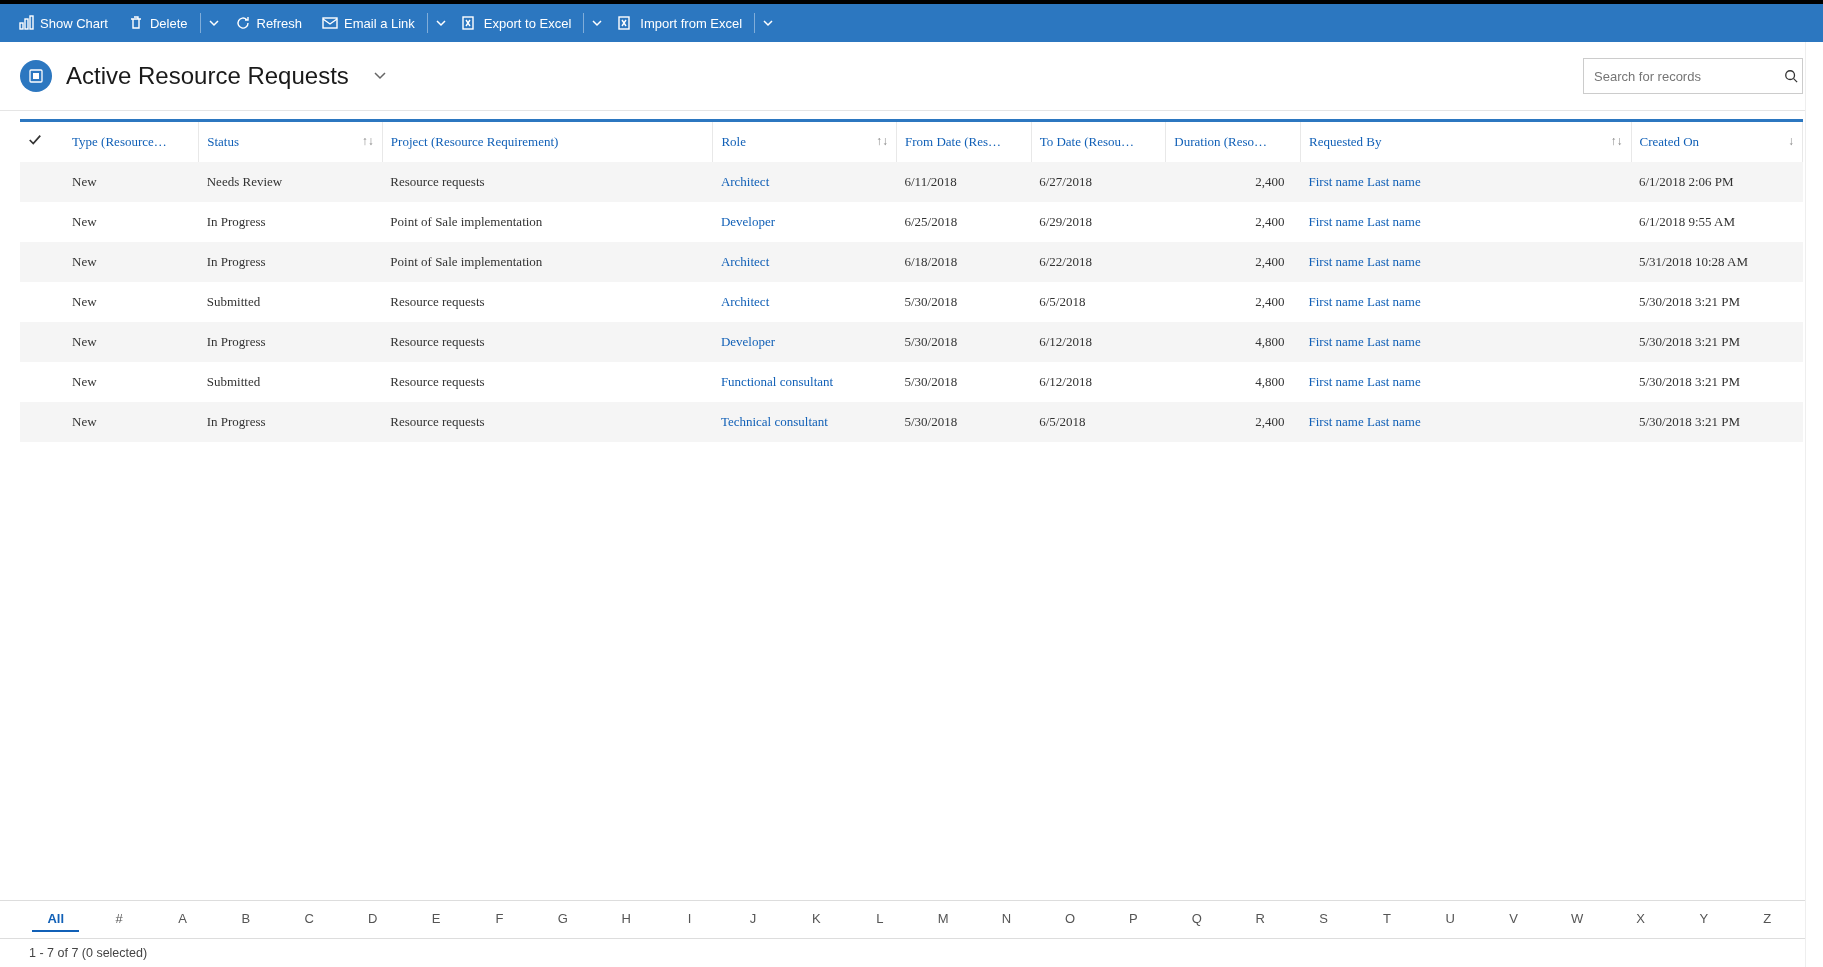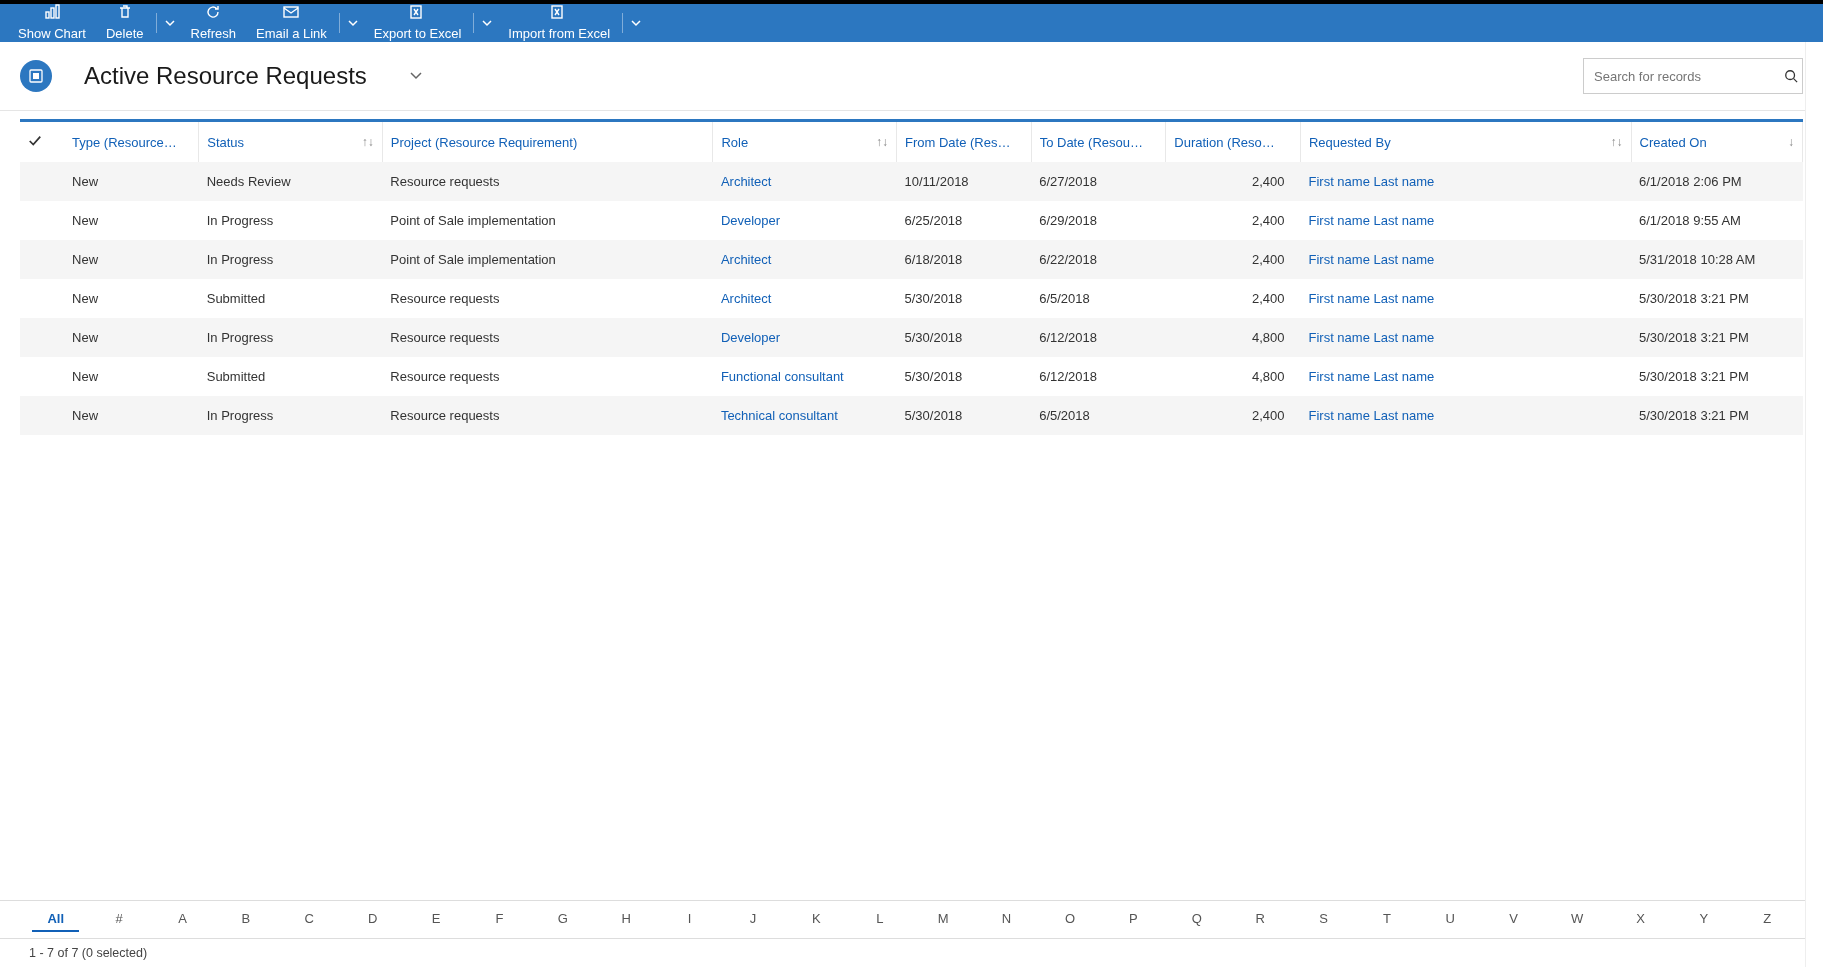--- a/index.html
+++ b/index.html
@@ -21,21 +21,20 @@
     gap: 0;
   }
   .cmd-btn {
     display: flex;
     align-items: center;
     gap: 6px;
     padding: 0 10px;
     height: 38px;
     cursor: pointer;
     font-size: 13px;
-    flex-direction: column;
   }
   .cmd-sep {
     width: 1px;
     height: 20px;
     background: rgba(255,255,255,0.4);
     margin: 0 2px;
   }
   .cmd-chevron {
     padding: 0 6px;
     height: 38px;
@@ -43,21 +42,21 @@
     align-items: center;
     cursor: pointer;
   }
   .cmd-icon { display:inline-flex; align-items:center; justify-content:center; width:16px; height:16px; }
   .cmd-icon svg { stroke:#fff; fill:none; stroke-width:1.4; }
 
   .page-header {
     display: flex;
     align-items: center;
     padding: 16px 20px;
-    gap: 32px;
+    gap: 14px;
     border-bottom: 1px solid #e5e5e5;
   }
   .entity-icon {
     width: 32px; height: 32px;
     border-radius: 50%;
     background: #2c77c0;
     display: flex; align-items:center; justify-content:center;
   }
   .entity-icon svg { fill:#fff; }
   .page-title {
@@ -78,21 +77,21 @@
     border:none; outline:none;
     flex:1; padding:0 10px;
     font-size:13px;
   }
   .search-btn {
     width:30px; height:28px;
     display:flex; align-items:center; justify-content:center;
     cursor:pointer;
   }
 
-  .grid-wrap { padding: 0 20px; }
+  .grid-wrap { padding: 0 20px; font-family: Liberation Serif, serif; }
   .grid-top-border { height:3px; background:#2c77c0; margin-top:8px; }
   table.grid {
     width:100%;
     border-collapse: collapse;
     table-layout: fixed;
   }
   .grid th {
     text-align:left;
     font-weight: normal;
     color:#1160b7;
@@ -308,21 +307,21 @@
         <th><span>Created On</span><span class="sort-icon">↓</span></th>
       </tr>
     </thead>
     <tbody id="grid-body">
         <tr>
     <td class="chk-col"></td>
     <td>New</td>
     <td>Needs Review</td>
     <td>Resource requests</td>
     <td class="link-cell"><a>Architect</a></td>
-    <td>10/11/2018</td>
+    <td>6/11/2018</td>
     <td>6/27/2018</td>
     <td class="num-cell">2,400</td>
     <td class="link-cell"><a>First name Last name</a></td>
     <td>6/1/2018 2:06 PM</td>
         </tr>
         <tr>
     <td class="chk-col"></td>
     <td>New</td>
     <td>In Progress</td>
     <td>Point of Sale implementation</td>

